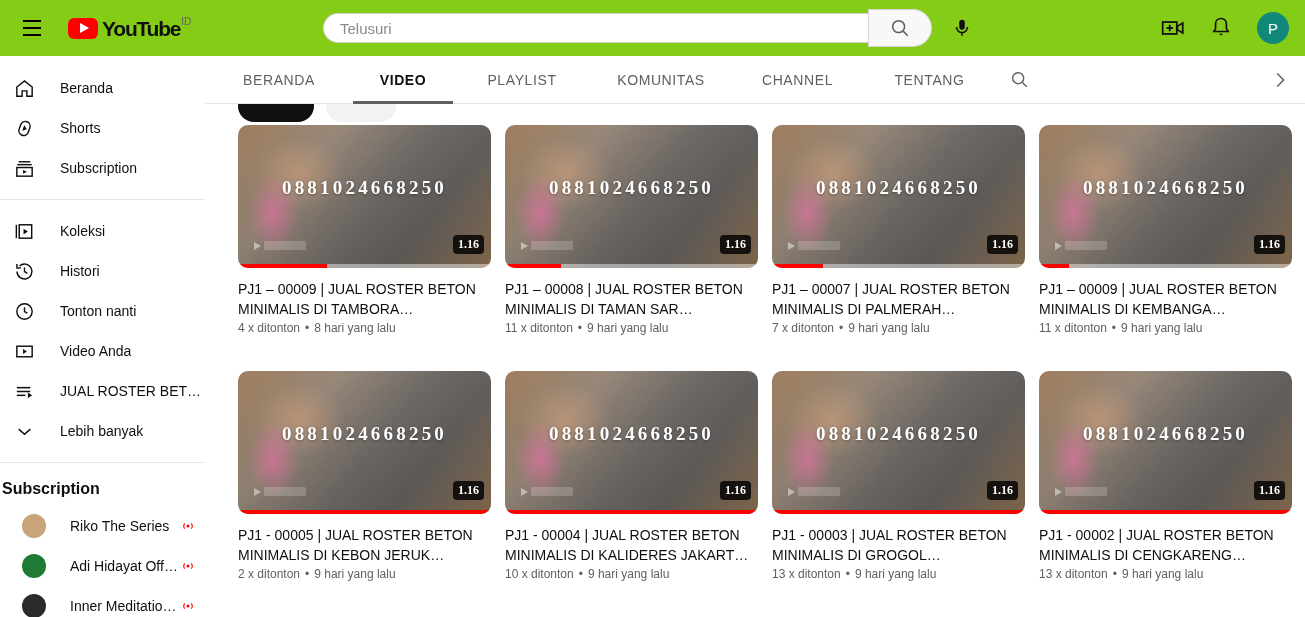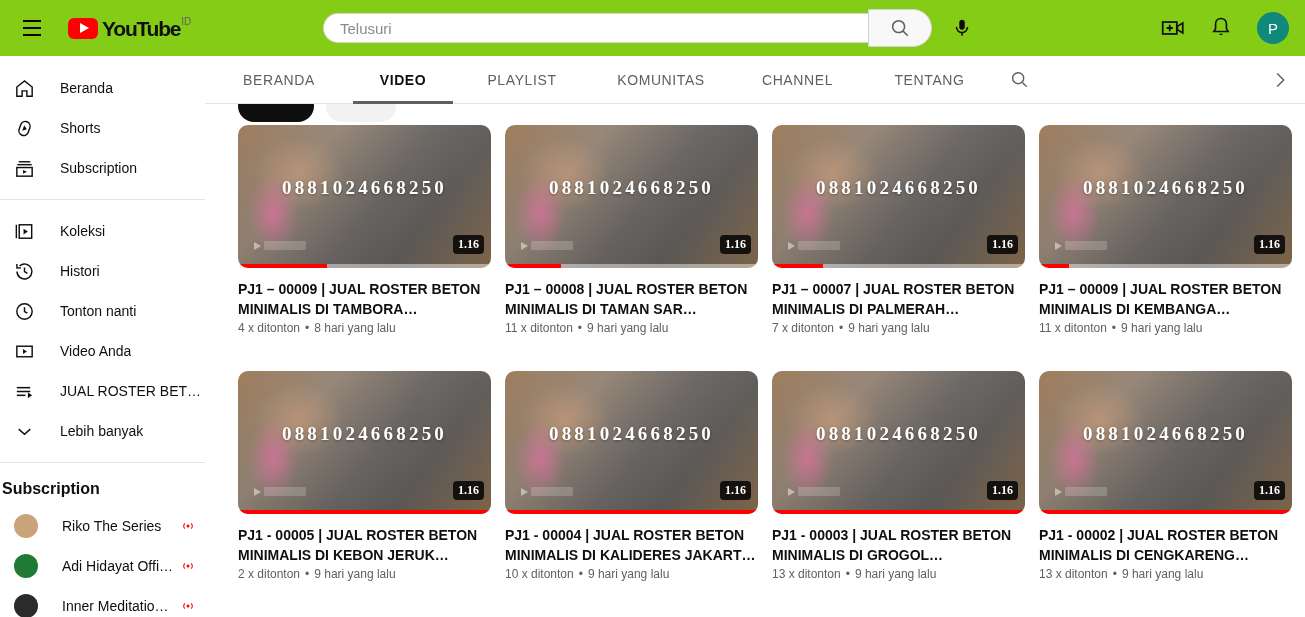--- a/index.html
+++ b/index.html
@@ -95,21 +95,21 @@
   .sb-label {
     font-size: 14px; color: #0f0f0f; margin-left: 24px;
     white-space: nowrap; overflow: hidden; text-overflow: ellipsis;
   }
   .sb-label.bold { font-weight: normal; }
   .sb-divider { height: 1px; background: #e5e5e5; margin: 11px 0 11px 0; width: 205px; }
   .sb-heading {
     font-size: 16px; font-weight: bold; color: #0f0f0f;
     padding: 6px 0 8px 2px;
   }
-  .sub-item { display: flex; align-items: center; height: 40px; padding-left: 14px; cursor: pointer; }
+  .sub-item { display: flex; align-items: center; height: 40px; padding-left: 22px; cursor: pointer; }
   .sub-avatar { width: 24px; height: 24px; border-radius: 50%; flex: none; position: relative; overflow: hidden; }
   .sub-name {
     font-size: 14px; color: #0f0f0f; margin-left: 24px;
     max-width: 112px; white-space: nowrap; overflow: hidden; text-overflow: ellipsis;
   }
   .live-dot { margin-left: auto; margin-right: 10px; display: flex; align-items: center; }
 
   
   #tabbar {
     position: absolute; top: 56px; left: 205px;
@@ -197,21 +197,21 @@
     z-index: 4;
   }
   .progress {
     position: absolute; left: 0; bottom: 0; height: 4px; width: 100%;
     background: rgba(255,255,255,0.45); z-index: 4;
   }
   .progress .fill { height: 4px; background: #ff0000; }
 
   .card-title {
     margin-top: 11px;
-    font-size: 14px; font-weight: bold; line-height: 20px;
+    font-size: 14px; font-weight: normal; line-height: 20px;
     color: #0f0f0f;
     display: -webkit-box; -webkit-line-clamp: 2; -webkit-box-orient: vertical;
     overflow: hidden;
   }
   .card-meta {
     margin-top: 0;
     font-size: 12px; color: #606060; line-height: 18px;
   }
 </style>
 </head>

